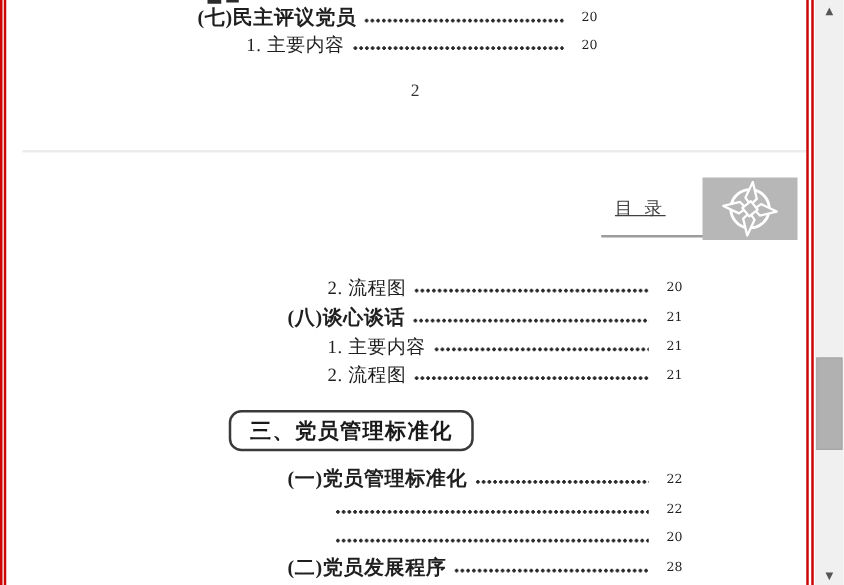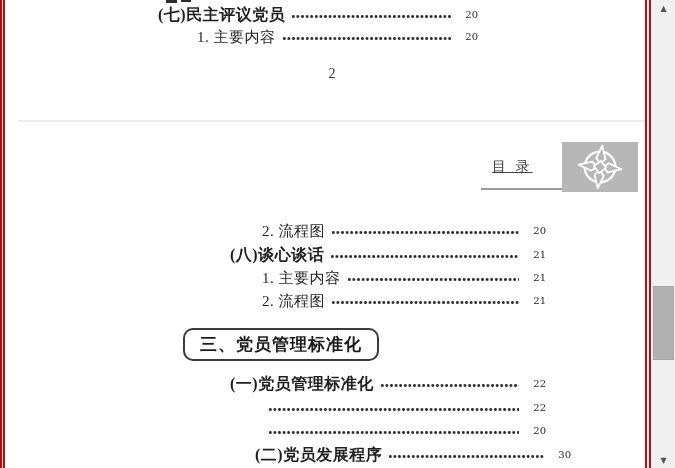--- a/index.html
+++ b/index.html
@@ -121,24 +121,24 @@
     <span class="toc-page">22</span>
   </div>
   <div class="toc-row" style="top:397px;left:262px;width:284px;">
     <span class="dots"></span>
     <span class="toc-page">22</span>
   </div>
   <div class="toc-row" style="top:420px;left:262px;width:284px;">
     <span class="dots"></span>
     <span class="toc-page">20</span>
   </div>
-  <div class="toc-row main" style="top:444px;left:230px;width:316px;margin-left:25px;">
+  <div class="toc-row main" style="top:444px;left:230px;width:316px;">
     <span class="toc-label">(二)党员发展程序</span>
     <span class="dots"></span>
-    <span class="toc-page">30</span>
+    <span class="toc-page">28</span>
   </div>
 
   <div class="redline rl-r1"></div>
   <div class="redline rl-r2"></div>
 
   <div class="sb-track"></div>
   <div class="sb-btn sb-up">
     <span>▲</span>
   </div>
   <div class="sb-thumb"></div>

